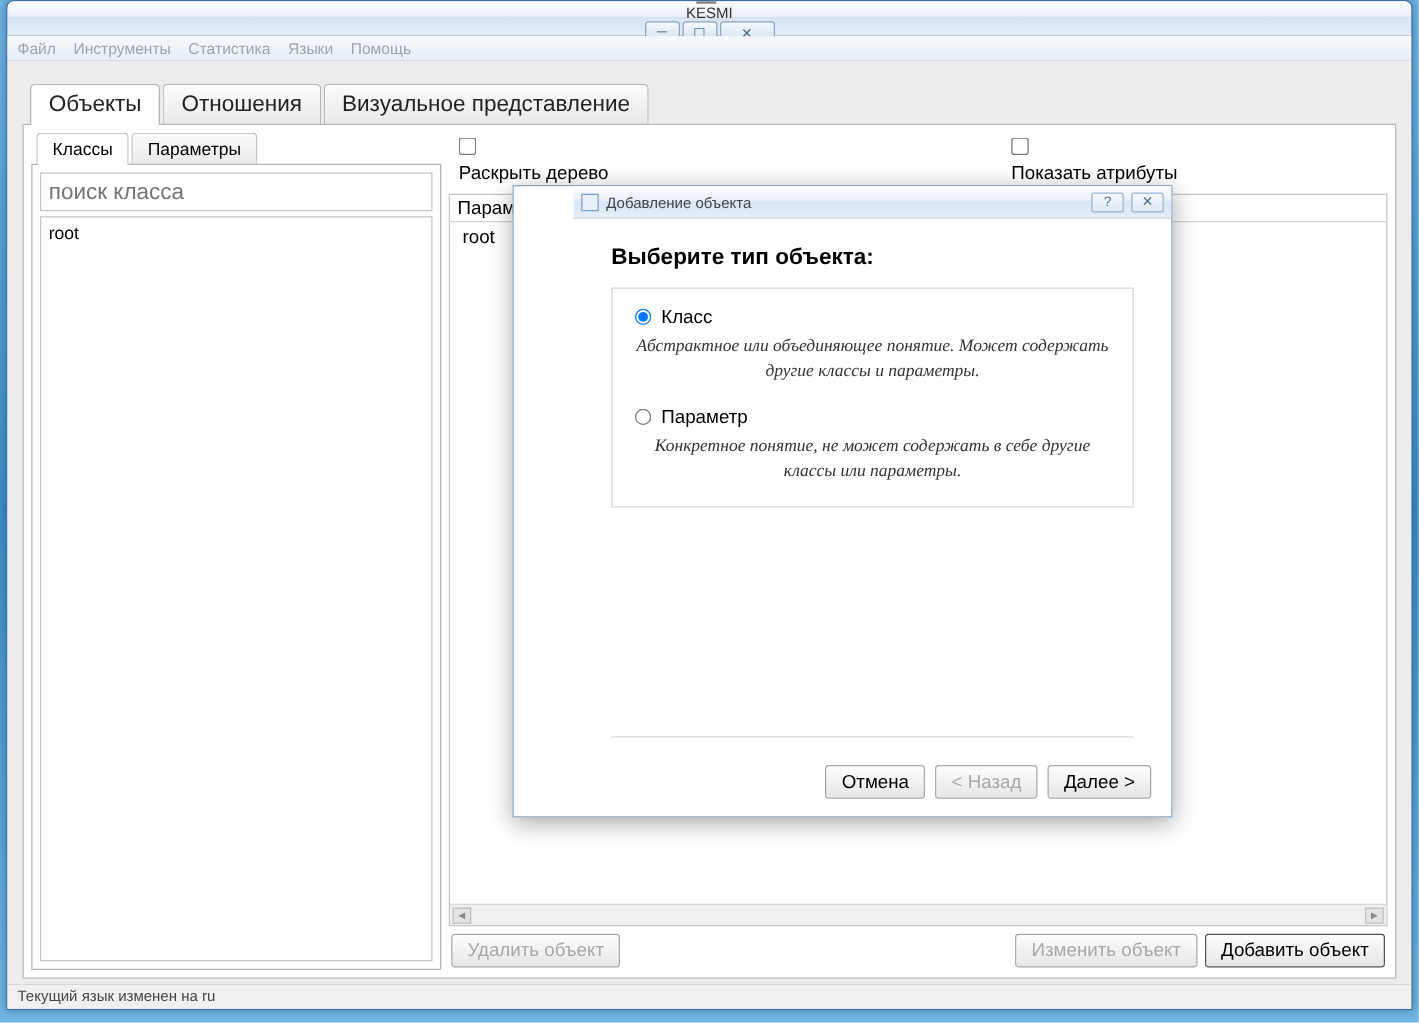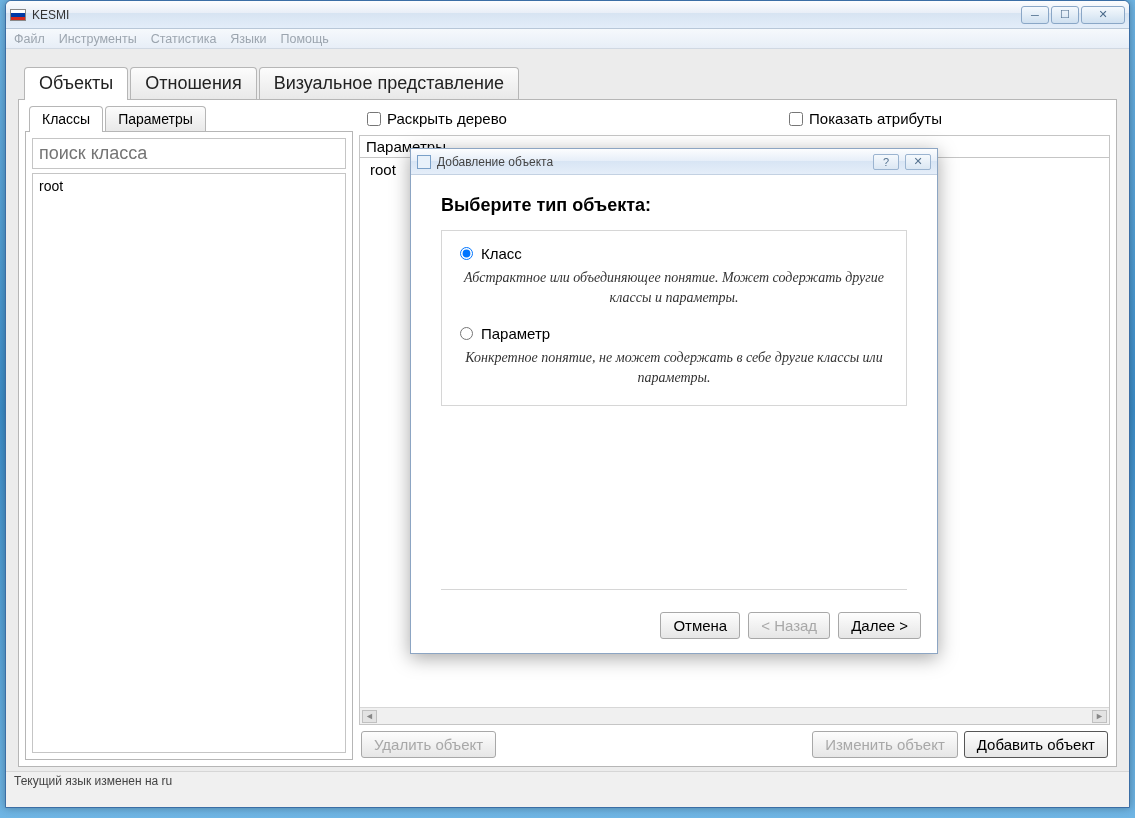--- a/index.html
+++ b/index.html
@@ -19,20 +19,21 @@
     box-shadow: 0 0 8px rgba(0,0,0,0.3);
     display: flex; flex-direction: column;
   }
   .titlebar {
     height: 28px;
     background: linear-gradient(to bottom, #fdfdfe 0%, #e8eef7 45%, #d7e4f2 46%, #e3edf9 100%);
     border-bottom: 1px solid #b8c7d8;
     display: flex; align-items: center;
     padding: 0 4px;
     border-radius: 6px 6px 0 0;
+    flex-direction: column;
   }
   .flag-icon {
     width: 16px; height: 12px; margin-right: 6px;
     display: inline-block;
     background: linear-gradient(to bottom, #fff 0 33%, #0039a6 33% 66%, #d52b1e 66% 100%);
     border: 1px solid #888;
   }
   .titlebar-title { font-size: 12px; color: #333; flex: 1; }
   .titlebar-buttons { display: flex; gap: 2px; }
   .tbtn {
@@ -96,21 +97,21 @@
   }
   .tree-box {
     flex: 1; border: 1px solid #c5c5c5; background: #fff;
     padding: 4px 6px; font-size: 14px;
   }
   .right-pane { flex: 1; display: flex; flex-direction: column; }
   .checks-row {
     display: flex; gap: 40px; padding: 4px 8px 8px;
     font-size: 15px;
   }
-  .check { display: flex; align-items: center; gap: 6px; }
+  .check { display: flex; gap: 6px; flex-direction: column; }
   .check input { width: 14px; height: 14px; }
   .param-header {
     border: 1px solid #c5c5c5; background: #fff;
     padding: 2px 6px; font-size: 15px;
   }
   .param-body {
     flex: 1; border: 1px solid #c5c5c5; border-top: none;
     background: #fff; position: relative;
   }
   .param-row { padding: 3px 10px; font-size: 15px; }
@@ -125,33 +126,33 @@
     display: flex; justify-content: space-between; padding: 6px 2px 2px;
   }
   .btn {
     padding: 4px 12px; font-size: 15px;
     background: linear-gradient(to bottom,#fdfdfd,#e6e6e6);
     border: 1px solid #a8a8a8; border-radius: 3px;
   }
   .btn[disabled] { color: #a8a8a8; }
   .btn.strong { border-color: #555; }
   .statusbar {
-    height: 36px; background: #f0f0f0; border-top: 1px solid #d6d6d6;
+    height: 20px; background: #f0f0f0; border-top: 1px solid #d6d6d6;
     font-size: 12px; color: #444; padding: 2px 8px;
   }
 
   
   .dialog {
     position: absolute;
     left: 410px; top: 148px;
     width: 528px; height: 506px;
     background: #fff;
     border: 1px solid #8ca5c3;
     box-shadow: 0 4px 18px rgba(0,0,0,0.35);
-    display: flex; flex-direction: column;
+    display: flex; flex-direction: column; padding-left: 48px;
   }
   .dialog-titlebar {
     height: 26px;
     background: linear-gradient(to bottom,#fcfdfe,#e6eef8 48%,#d8e5f4 49%,#e5eef9);
     border-bottom: 1px solid #c3d1e2;
     display: flex; align-items: center; padding: 0 6px; gap: 6px;
     font-size: 12px; color: #444;
   }
   .dlg-icon { width: 14px; height: 14px; border: 1px solid #7aa0c8; background: #e8f1fa; }
   .dialog-titlebar .spacer { flex: 1; }

